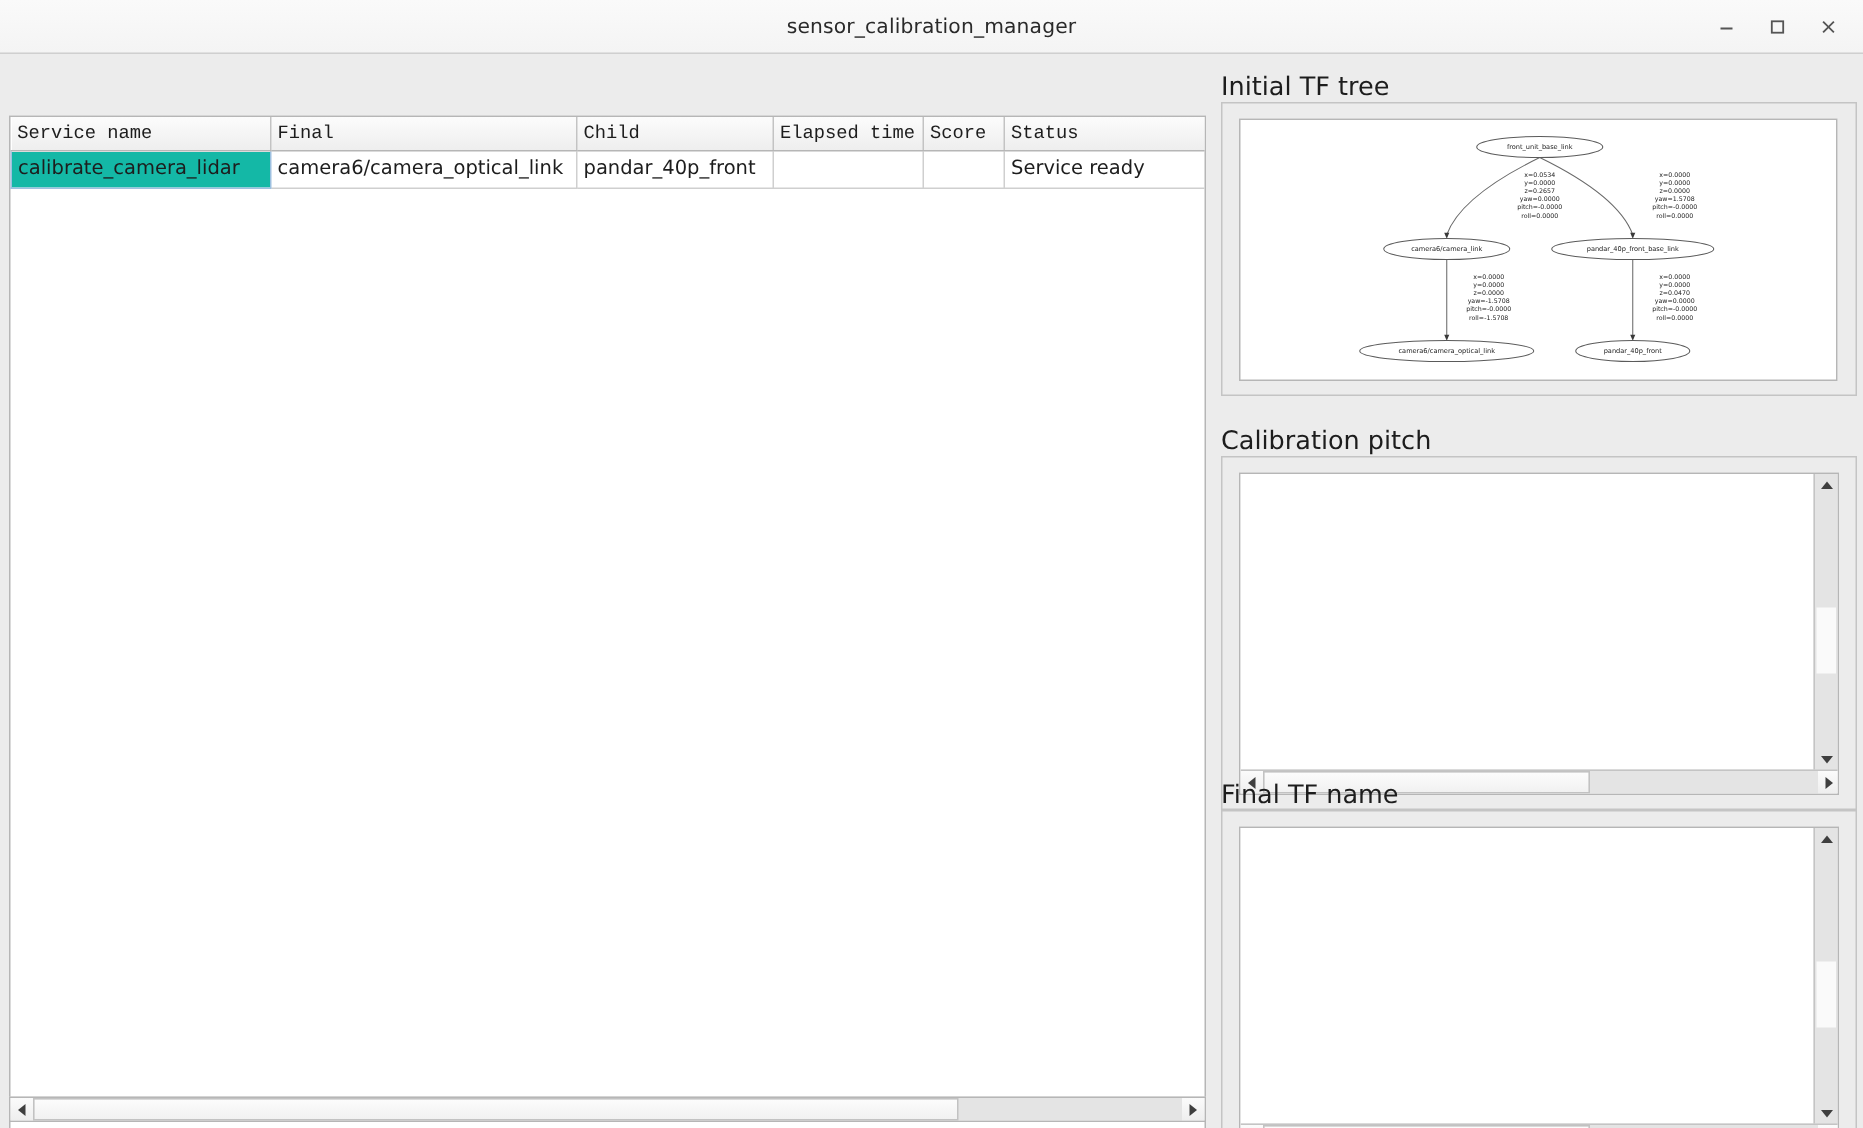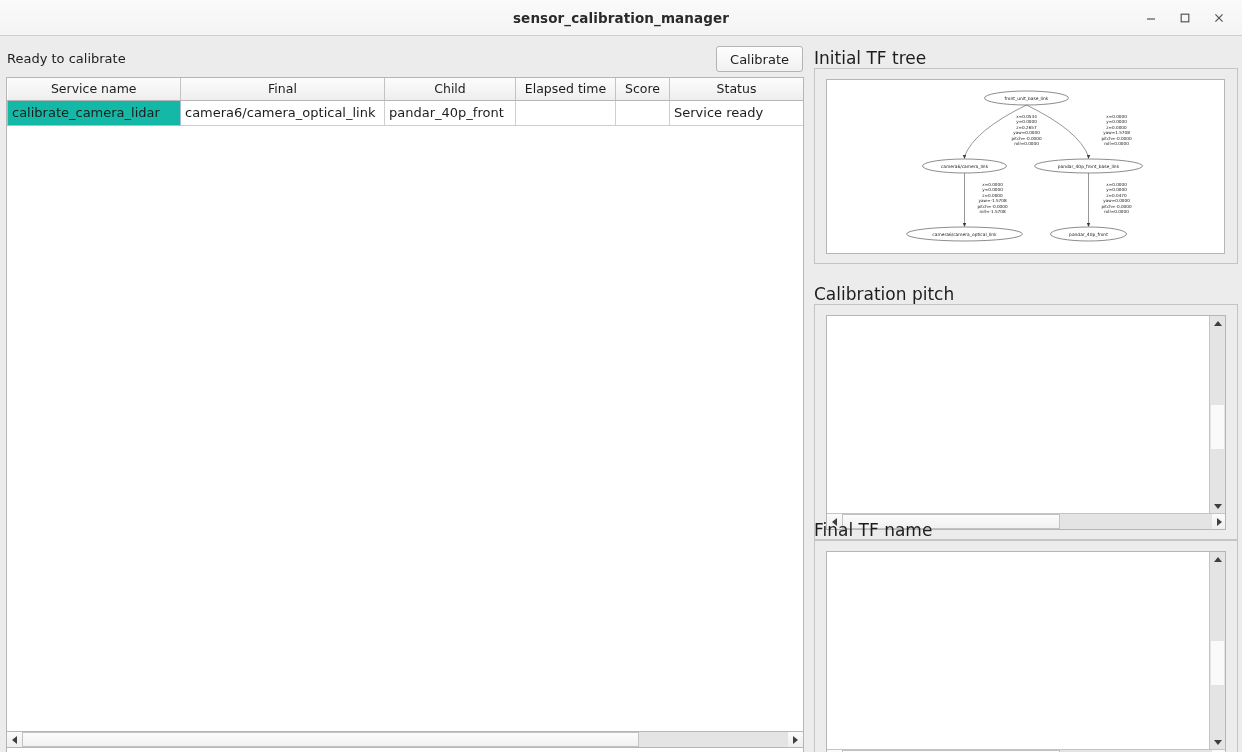--- a/index.html
+++ b/index.html
@@ -17,21 +17,21 @@
   #titlebar {
     position: absolute; left: 0; top: 0;
     width: 1242px; height: 36px;
     background: linear-gradient(#fafafa, #f4f4f4);
     border-bottom: 1px solid #cfcfcf;
     display: flex; align-items: center;
   }
   #title-text {
     position: absolute; left: 0; right: 0;
     text-align: center;
-    font-size: 13.5px; font-weight: bold;
+    font-size: 13.5px; font-weight: normal;
     color: #2a2a2a;
     letter-spacing: .1px;
   }
   .wbtns { position: absolute; right: 6px; top: 0; height: 36px; display: flex; align-items: center; }
   .wbtn {
     width: 34px; height: 28px;
     display: flex; align-items: center; justify-content: center;
     color: #555;
   }
   .wbtn svg { display: block; }
@@ -71,22 +71,23 @@
   }
   #services-table { border-collapse: collapse; width: 100%; table-layout: fixed; }
   #services-table th {
     height: 22px;
     background: linear-gradient(#fcfcfc, #eeeeee);
     border-right: 1px solid #c3c3c3;
     border-bottom: 1px solid #b6b6b6;
     font-weight: normal;
     font-size: 12.5px;
     color: #1d1d1d;
-    text-align: center;
+    text-align: left;
     padding: 0 4px;
+    font-family: Liberation Mono, monospace;
   }
   #services-table th:last-child { border-right: none; }
   #services-table td {
     height: 25px;
     border-right: 1px solid #cfcfcf;
     border-bottom: 1px solid #cfcfcf;
     font-size: 13px;
     padding: 0 4px;
     white-space: nowrap;
     overflow: hidden;
@@ -182,24 +183,20 @@
       <svg width="12" height="12" viewBox="0 0 12 12">
         <line x1="2.4" y1="2.4" x2="9.6" y2="9.6" stroke="#555" stroke-width="1.2"></line>
         <line x1="9.6" y1="2.4" x2="2.4" y2="9.6" stroke="#555" stroke-width="1.2"></line>
       </svg>
     </div>
   </div>
 </div>
 
 <div id="left-pane">
 
-  <div id="statusbar-row">
-    <div id="status-label">Ready to calibrate</div>
-    <div id="calibrate-button">Calibrate</div>
-  </div>
 
   <div id="table-frame">
     <table id="services-table">
       <colgroup>
         <col style="width:173px">
           <col style="width:204px">
           <col style="width:131px">
         <col style="width:100px">
           <col style="width:54px">
           <col>

